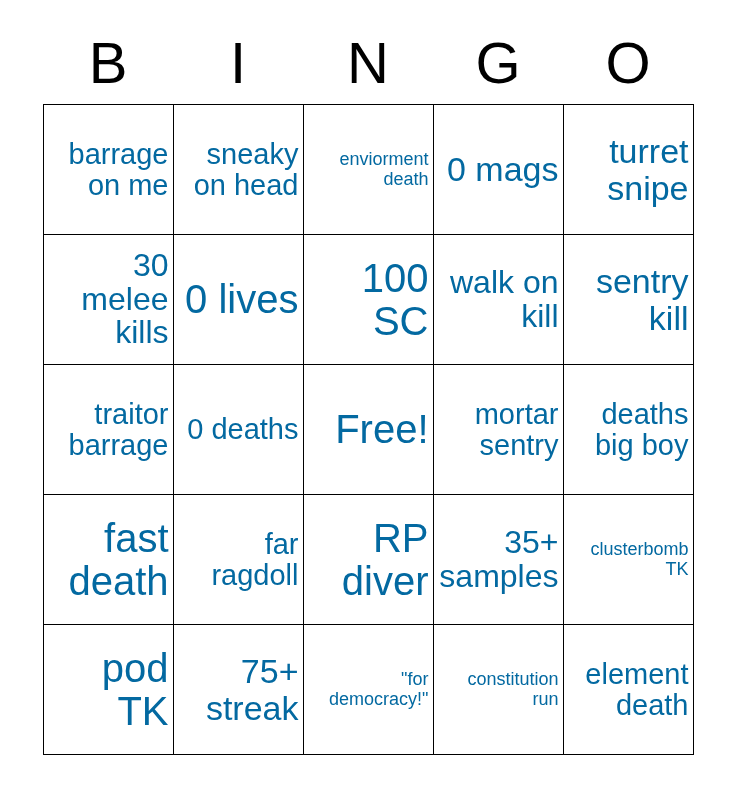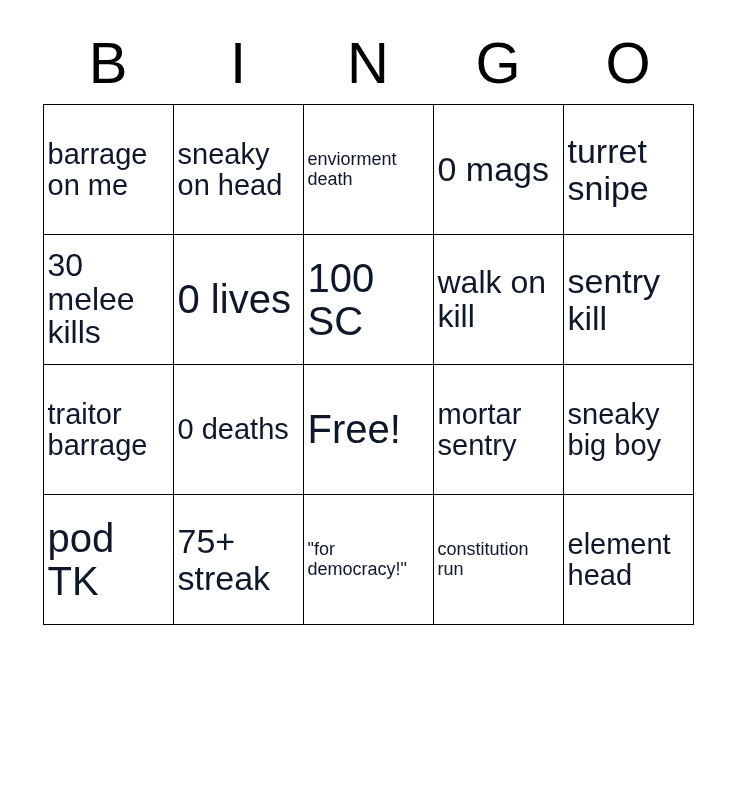--- a/index.html
+++ b/index.html
@@ -39,25 +39,25 @@
   .grid {
     width: 650px;
     margin: 10px auto 0 auto;
     border-collapse: collapse;
     table-layout: fixed;
   }
   .grid td {
     border: 1px solid #000000;
     width: 130px;
     height: 130px;
-    text-align: left;
+    text-align: right;
     vertical-align: middle;
     padding: 2px 4px;
     box-sizing: border-box;
-    color: #0f172a;
+    color: #0369a1;
     font-family: "Liberation Sans", sans-serif;
     line-height: 1.06;
     word-wrap: break-word;
     overflow: hidden;
   }
   
   .fs-xl { font-size: 40px; }
   .fs-lg { font-size: 34px; margin-top: 36px; }
   .fs-md { font-size: 29px; }
   .fs-sm { font-size: 32px; }
@@ -90,25 +90,32 @@
         <td class="fs-xl">0 lives</td>
         <td class="fs-xl">100 SC</td>
         <td class="fs-sm">walk on kill</td>
         <td class="fs-lg">sentry kill</td>
       </tr>
       <tr>
         <td class="fs-md">traitor barrage</td>
         <td class="fs-md">0 deaths</td>
         <td class="fs-xl">Free!</td>
         <td class="fs-md">mortar sentry</td>
-        <td class="fs-md">sneaky big boy</td>
+        <td class="fs-md">deaths big boy</td>
+      </tr>
+      <tr>
+        <td class="fs-xl">fast death</td>
+        <td class="fs-md">far ragdoll</td>
+        <td class="fs-xl">RP diver</td>
+        <td class="fs-sm">35+ samples</td>
+        <td class="fs-xs">clusterbomb TK</td>
       </tr>
       <tr>
         <td class="fs-xl">pod TK</td>
         <td class="fs-lg">75+ streak</td>
         <td class="fs-xs">"for democracy!"</td>
         <td class="fs-xs">constitution run</td>
-        <td class="fs-md">element head</td>
+        <td class="fs-md">element death</td>
       </tr>
     </tbody>
   </table>
 
 </div>
 
 </body></html>

